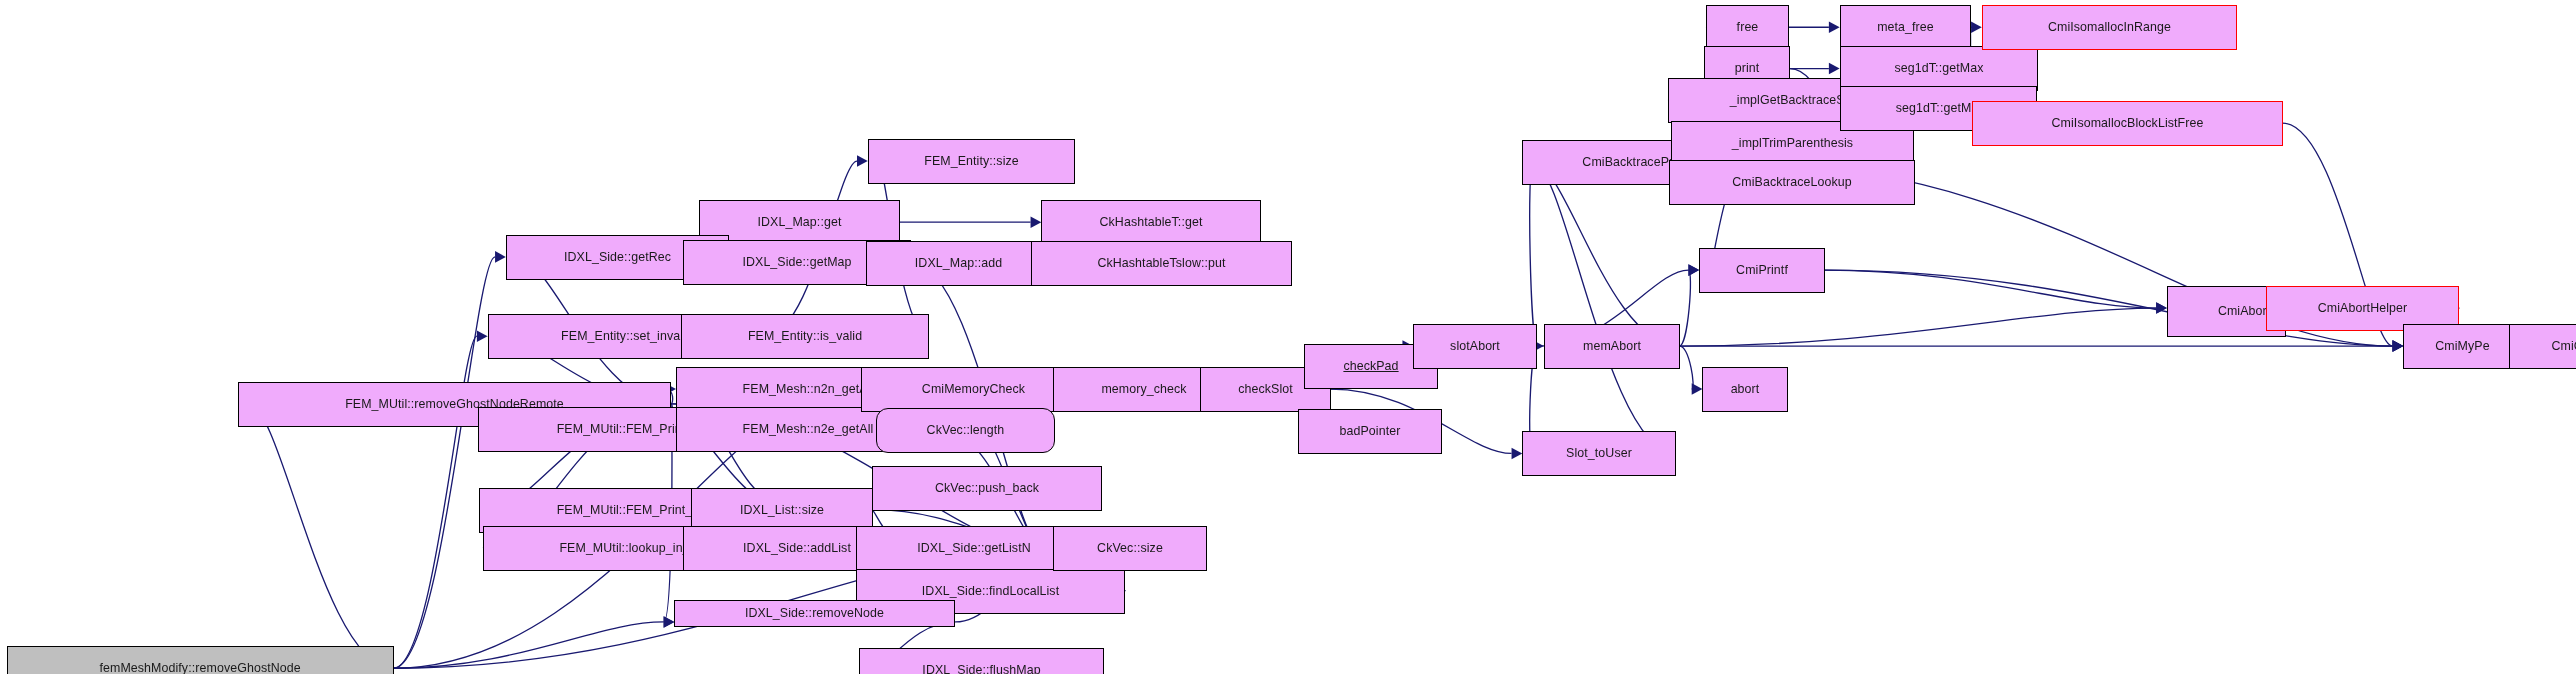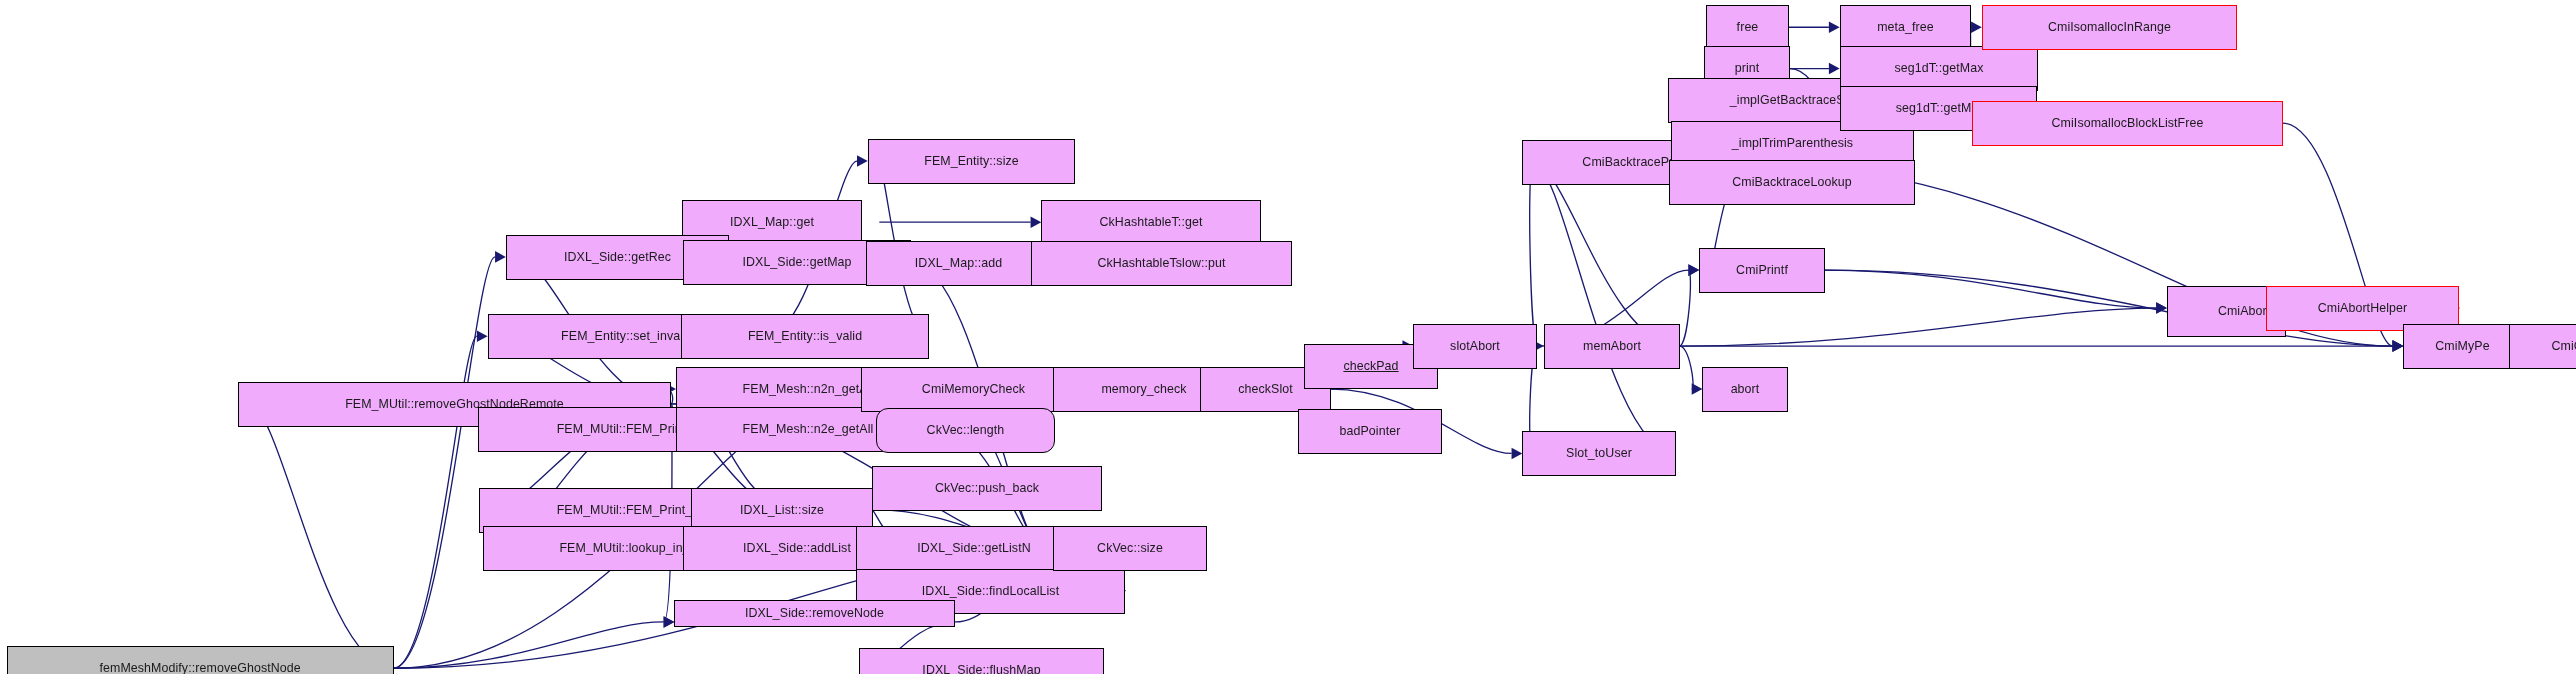--- a/index.html
+++ b/index.html
@@ -370,21 +370,21 @@
       <g>
         <path d="M 1156 753 C 1103.8 753, 1072.48 811, 1053 811" fill="none" stroke="#191970" stroke-width="1.6"></path>
         <polygon points="1040,811 1053,804 1053,818" fill="#191970"></polygon>
       </g>
     </svg>
   <div id="nodes">
       <div class="node root" style="left: 6.6px; top: 646px; width: 387px; height: 45px;">femMeshModify::removeGhostNode</div>
       <div class="node" style="left: 488px; top: 314px; width: 278px; height: 45px;">FEM_Entity::set_invalid</div>
       <div class="node" style="left: 681px; top: 314px; width: 248px; height: 45px;">FEM_Entity::is_valid</div>
       <div class="node" style="left: 868px; top: 139px; width: 207px; height: 45px;">FEM_Entity::size</div>
-      <div class="node" style="left: 682px; top: 200px; width: 180px; height: 45px;">IDXL_Map::get</div>
+      <div class="node" style="left: 699px; top: 200px; width: 201px; height: 45px;">IDXL_Map::get</div>
       <div class="node" style="left: 506px; top: 235px; width: 223px; height: 45px;">IDXL_Side::getRec</div>
       <div class="node" style="left: 683px; top: 240px; width: 228px; height: 45px;">IDXL_Side::getMap</div>
       <div class="node" style="left: 866px; top: 241px; width: 185px; height: 45px;">IDXL_Map::add</div>
       <div class="node" style="left: 1041px; top: 200px; width: 220px; height: 45px;">CkHashtableT::get</div>
       <div class="node" style="left: 1031px; top: 241px; width: 261px; height: 45px;">CkHashtableTslow::put</div>
       <div class="node" style="left: 238px; top: 382px; width: 433px; height: 45px;">FEM_MUtil::removeGhostNodeRemote</div>
       <div class="node" style="left: 676px; top: 367px; width: 264px; height: 45px;">FEM_Mesh::n2n_getAll</div>
       <div class="node" style="left: 478px; top: 407px; width: 314px; height: 45px;">FEM_MUtil::FEM_Print_n2n</div>
       <div class="node" style="left: 676px; top: 407px; width: 264px; height: 45px;">FEM_Mesh::n2e_getAll</div>
       <div class="node" style="left: 861px; top: 367px; width: 225px; height: 45px;">CmiMemoryCheck</div>

